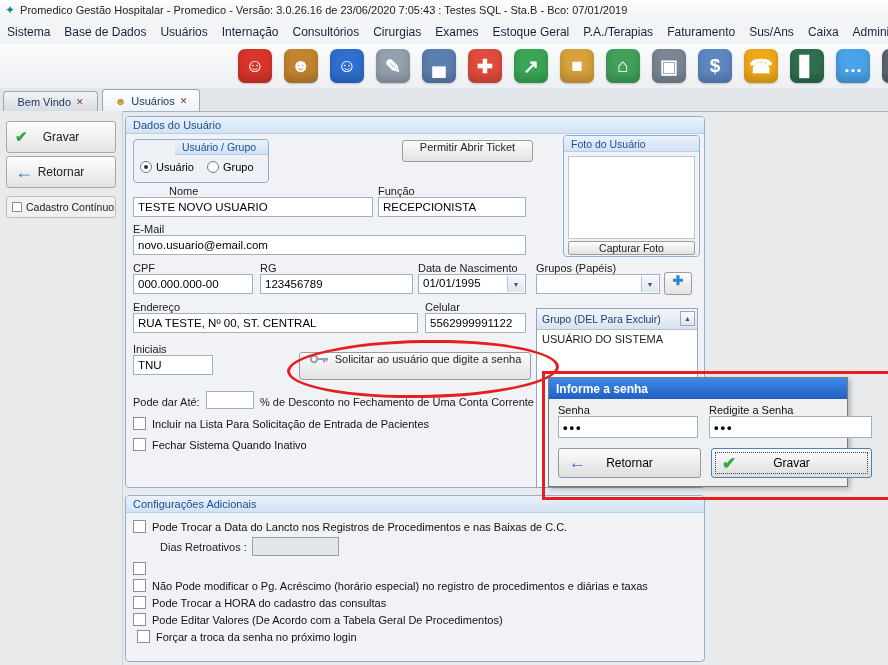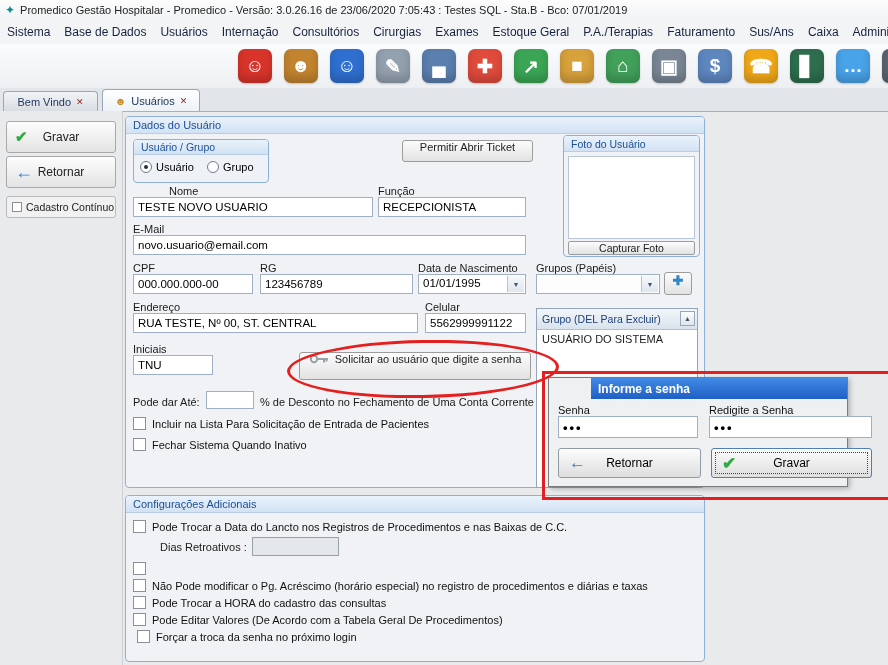--- a/index.html
+++ b/index.html
@@ -57,21 +57,21 @@
   
   .glist{position:absolute;box-sizing:border-box;background:#fff;border:1px solid #93a5bc;}
   .glist-h{position:relative;height:20px;background:linear-gradient(#f2f6fa,#d9e2ec);border-bottom:1px solid #b2c1d2;
     font-size:10.5px;color:#1c3f78;display:flex;align-items:center;padding-left:5px;}
   .glist-up{position:absolute;right:2px;top:2px;width:15px;height:15px;box-sizing:border-box;border:1px solid #9aa7b6;
     background:linear-gradient(#fbfcfd,#dfe5eb);display:flex;align-items:center;justify-content:center;font-size:7px;color:#44536a;}
   .glist-item{height:17px;font-size:11px;color:#222;display:flex;align-items:center;padding-left:5px;}
 
   
   .dlg{position:absolute;left:548px;top:377px;width:300px;height:110px;box-sizing:border-box;background:#eef0f2;
-    border:1px solid #7b7b7b;z-index:70;box-shadow:2px 2px 5px rgba(0,0,0,.25);padding-left:42px;}
+    border:1px solid #7b7b7b;z-index:70;box-shadow:2px 2px 5px rgba(0,0,0,.25);}
   .dlg-title{height:21px;background:linear-gradient(#418ae6,#1f5fc4);color:#fff;font-size:12px;font-weight:bold;
     display:flex;align-items:center;padding-left:7px;}
   .dlg .lbl{color:#111;}
   .dlg-btn{position:absolute;box-sizing:border-box;background:linear-gradient(#fcfcfc,#dedede);border:1px solid #8f9aa6;
     border-radius:3px;font-size:12px;display:flex;align-items:center;justify-content:center;cursor:default;}
   .dlg-btn .ico{position:absolute;left:10px;font-size:17px;font-weight:bold;}
   .dlg-btn.focused{outline:1px dotted #444;outline-offset:-5px;border-color:#4f7fb8;}
   .pw{font-weight:bold;letter-spacing:2px;font-size:13px;}
 
   
@@ -153,21 +153,21 @@
     </div>
   </div>
 
   <div class="grp" style="left:125px;top:116px;width:580px;height:372px;">
     <div class="grp-h">
       <span>Dados do Usuário</span>
     </div>
   </div>
 
   <div class="grp" style="left:133px;top:139px;width:136px;height:44px;background:#eef1f5;">
-    <div class="grp-h" style="height:14px;font-size:10.5px;">
+    <div class="grp-h" style="height:14px;font-size:10.5px;margin-left:41px;">
       <span>Usuário / Grupo</span>
     </div>
     <div style="position:absolute;left:6px;top:21px;font-size:11px;white-space:nowrap;">
       <span class="radio checked"></span><span>Usuário</span>
       <span class="radio" style="margin-left:10px;"></span><span>Grupo</span>
     </div>
   </div>
 
   <div class="btn" style="left:402px;top:140px;width:131px;height:22px;">
     <span>Permitir Abrir Ticket</span>

